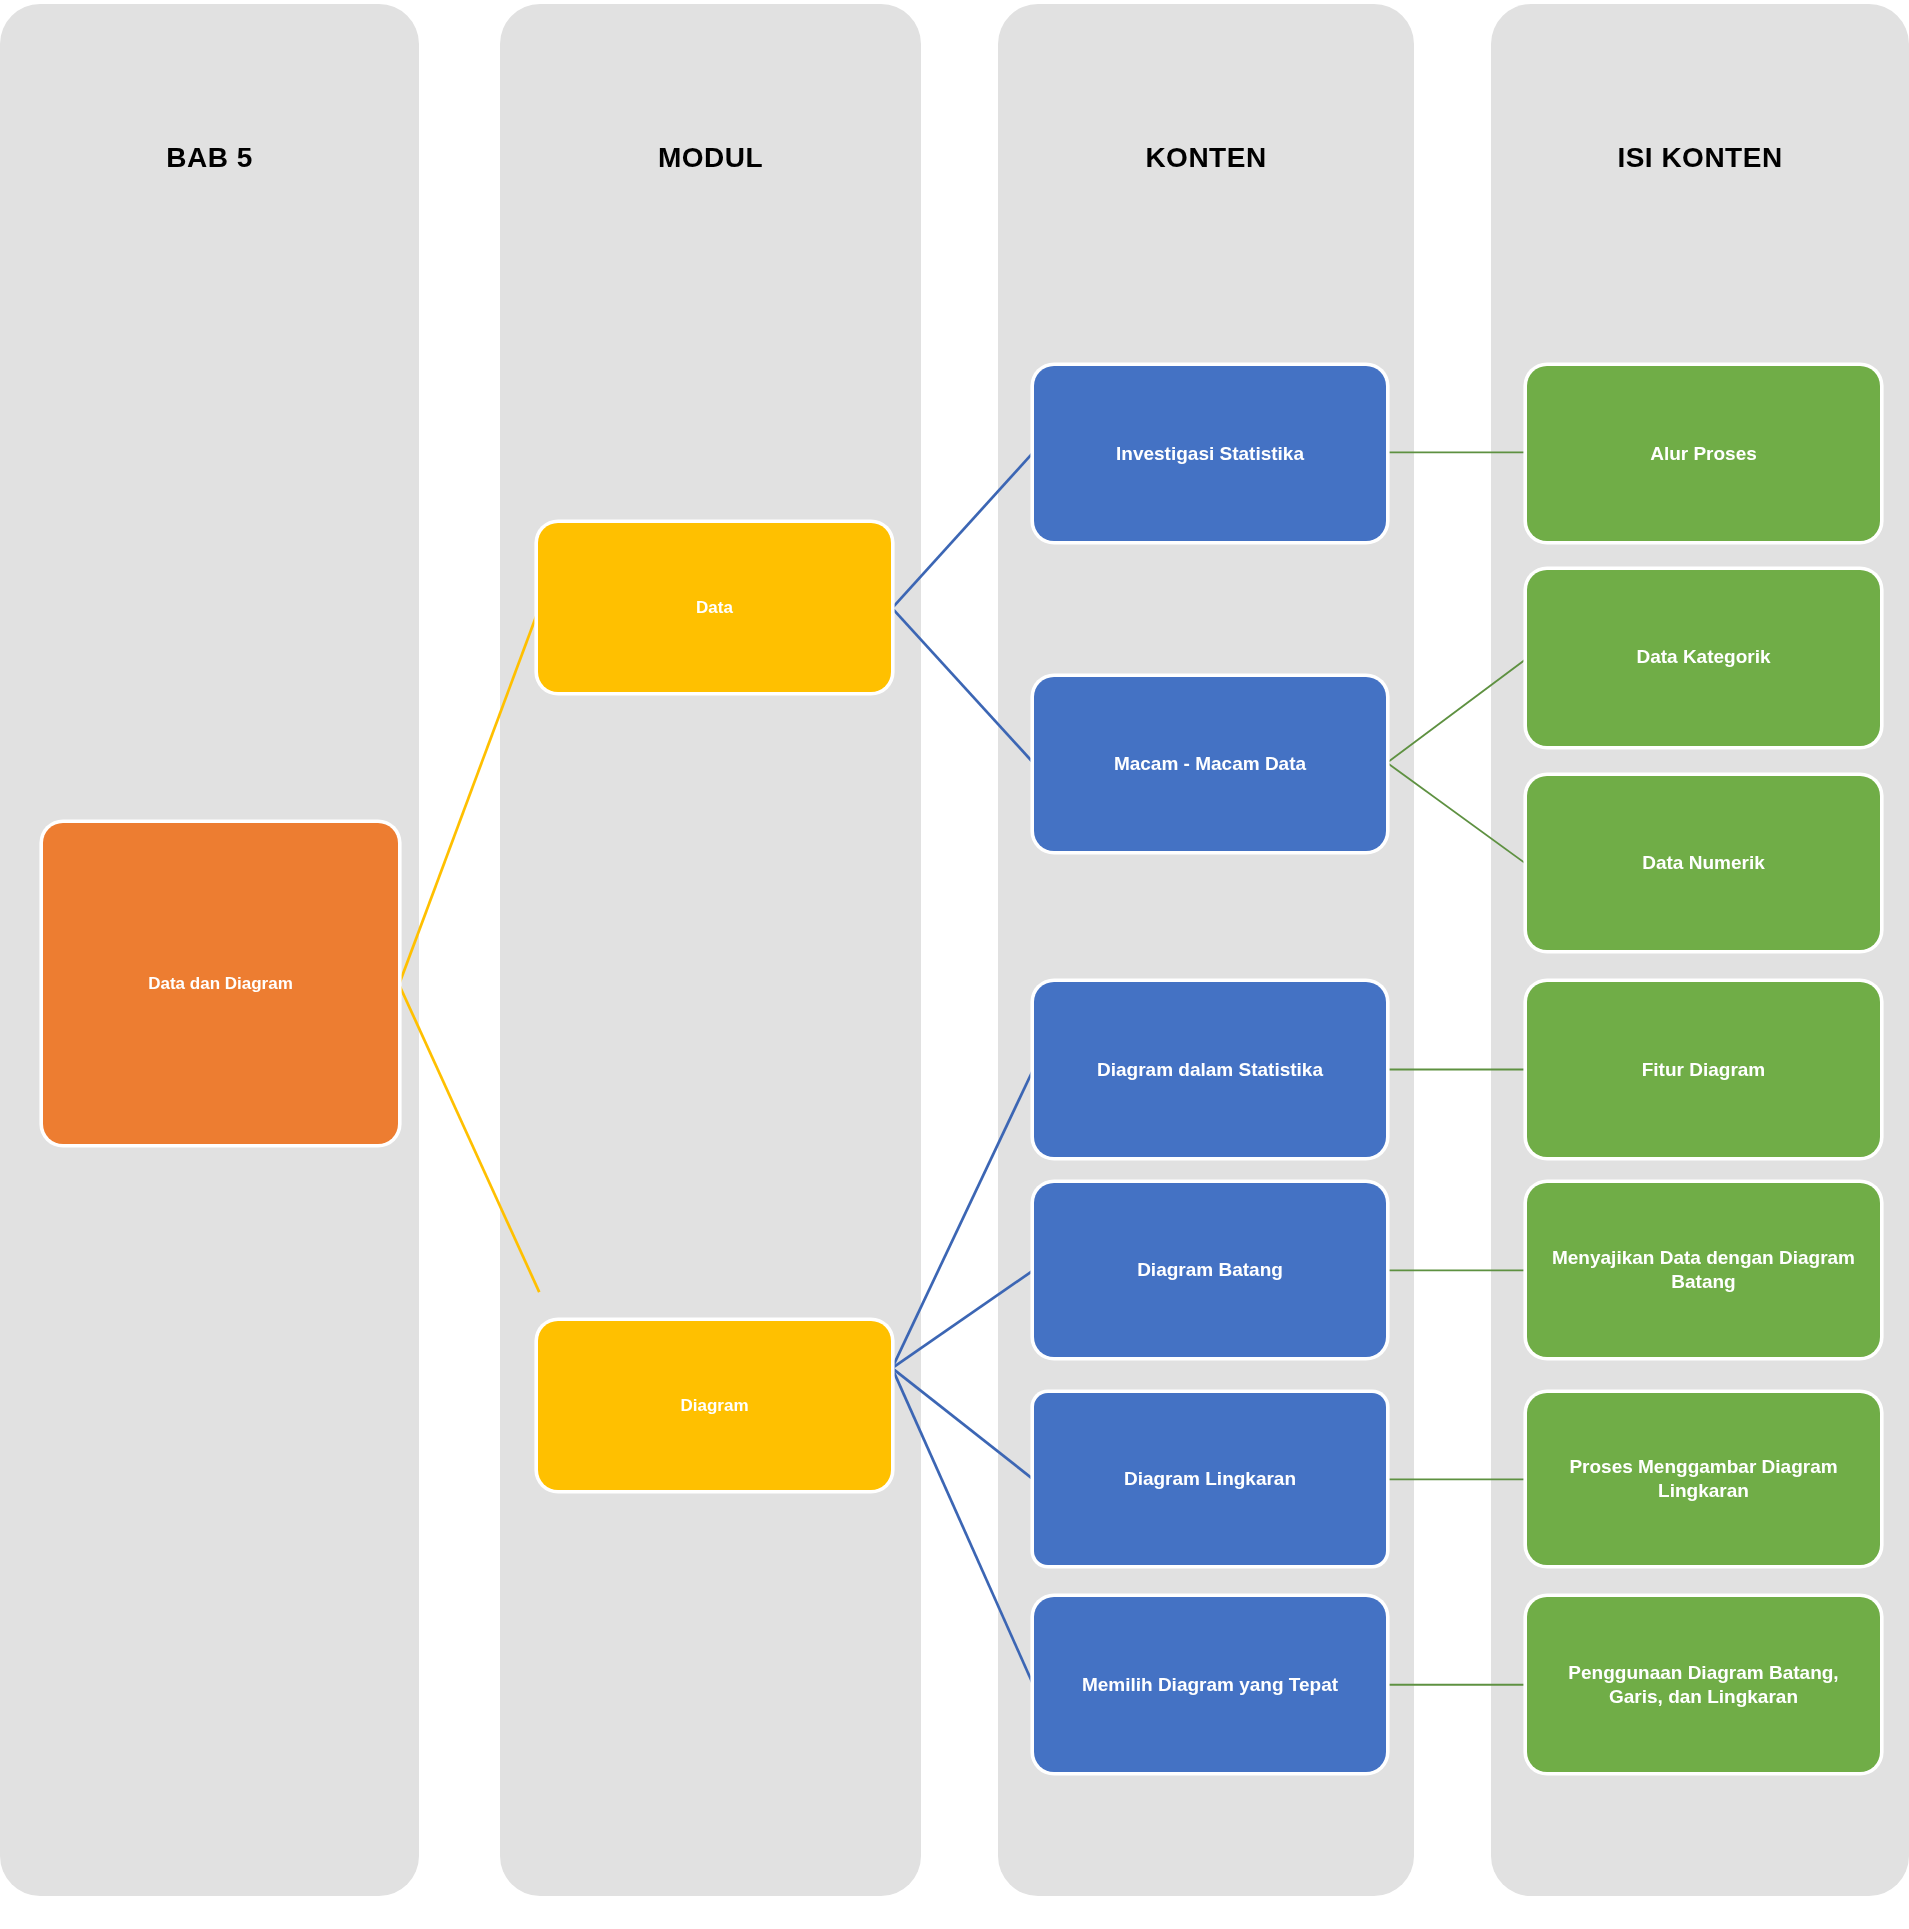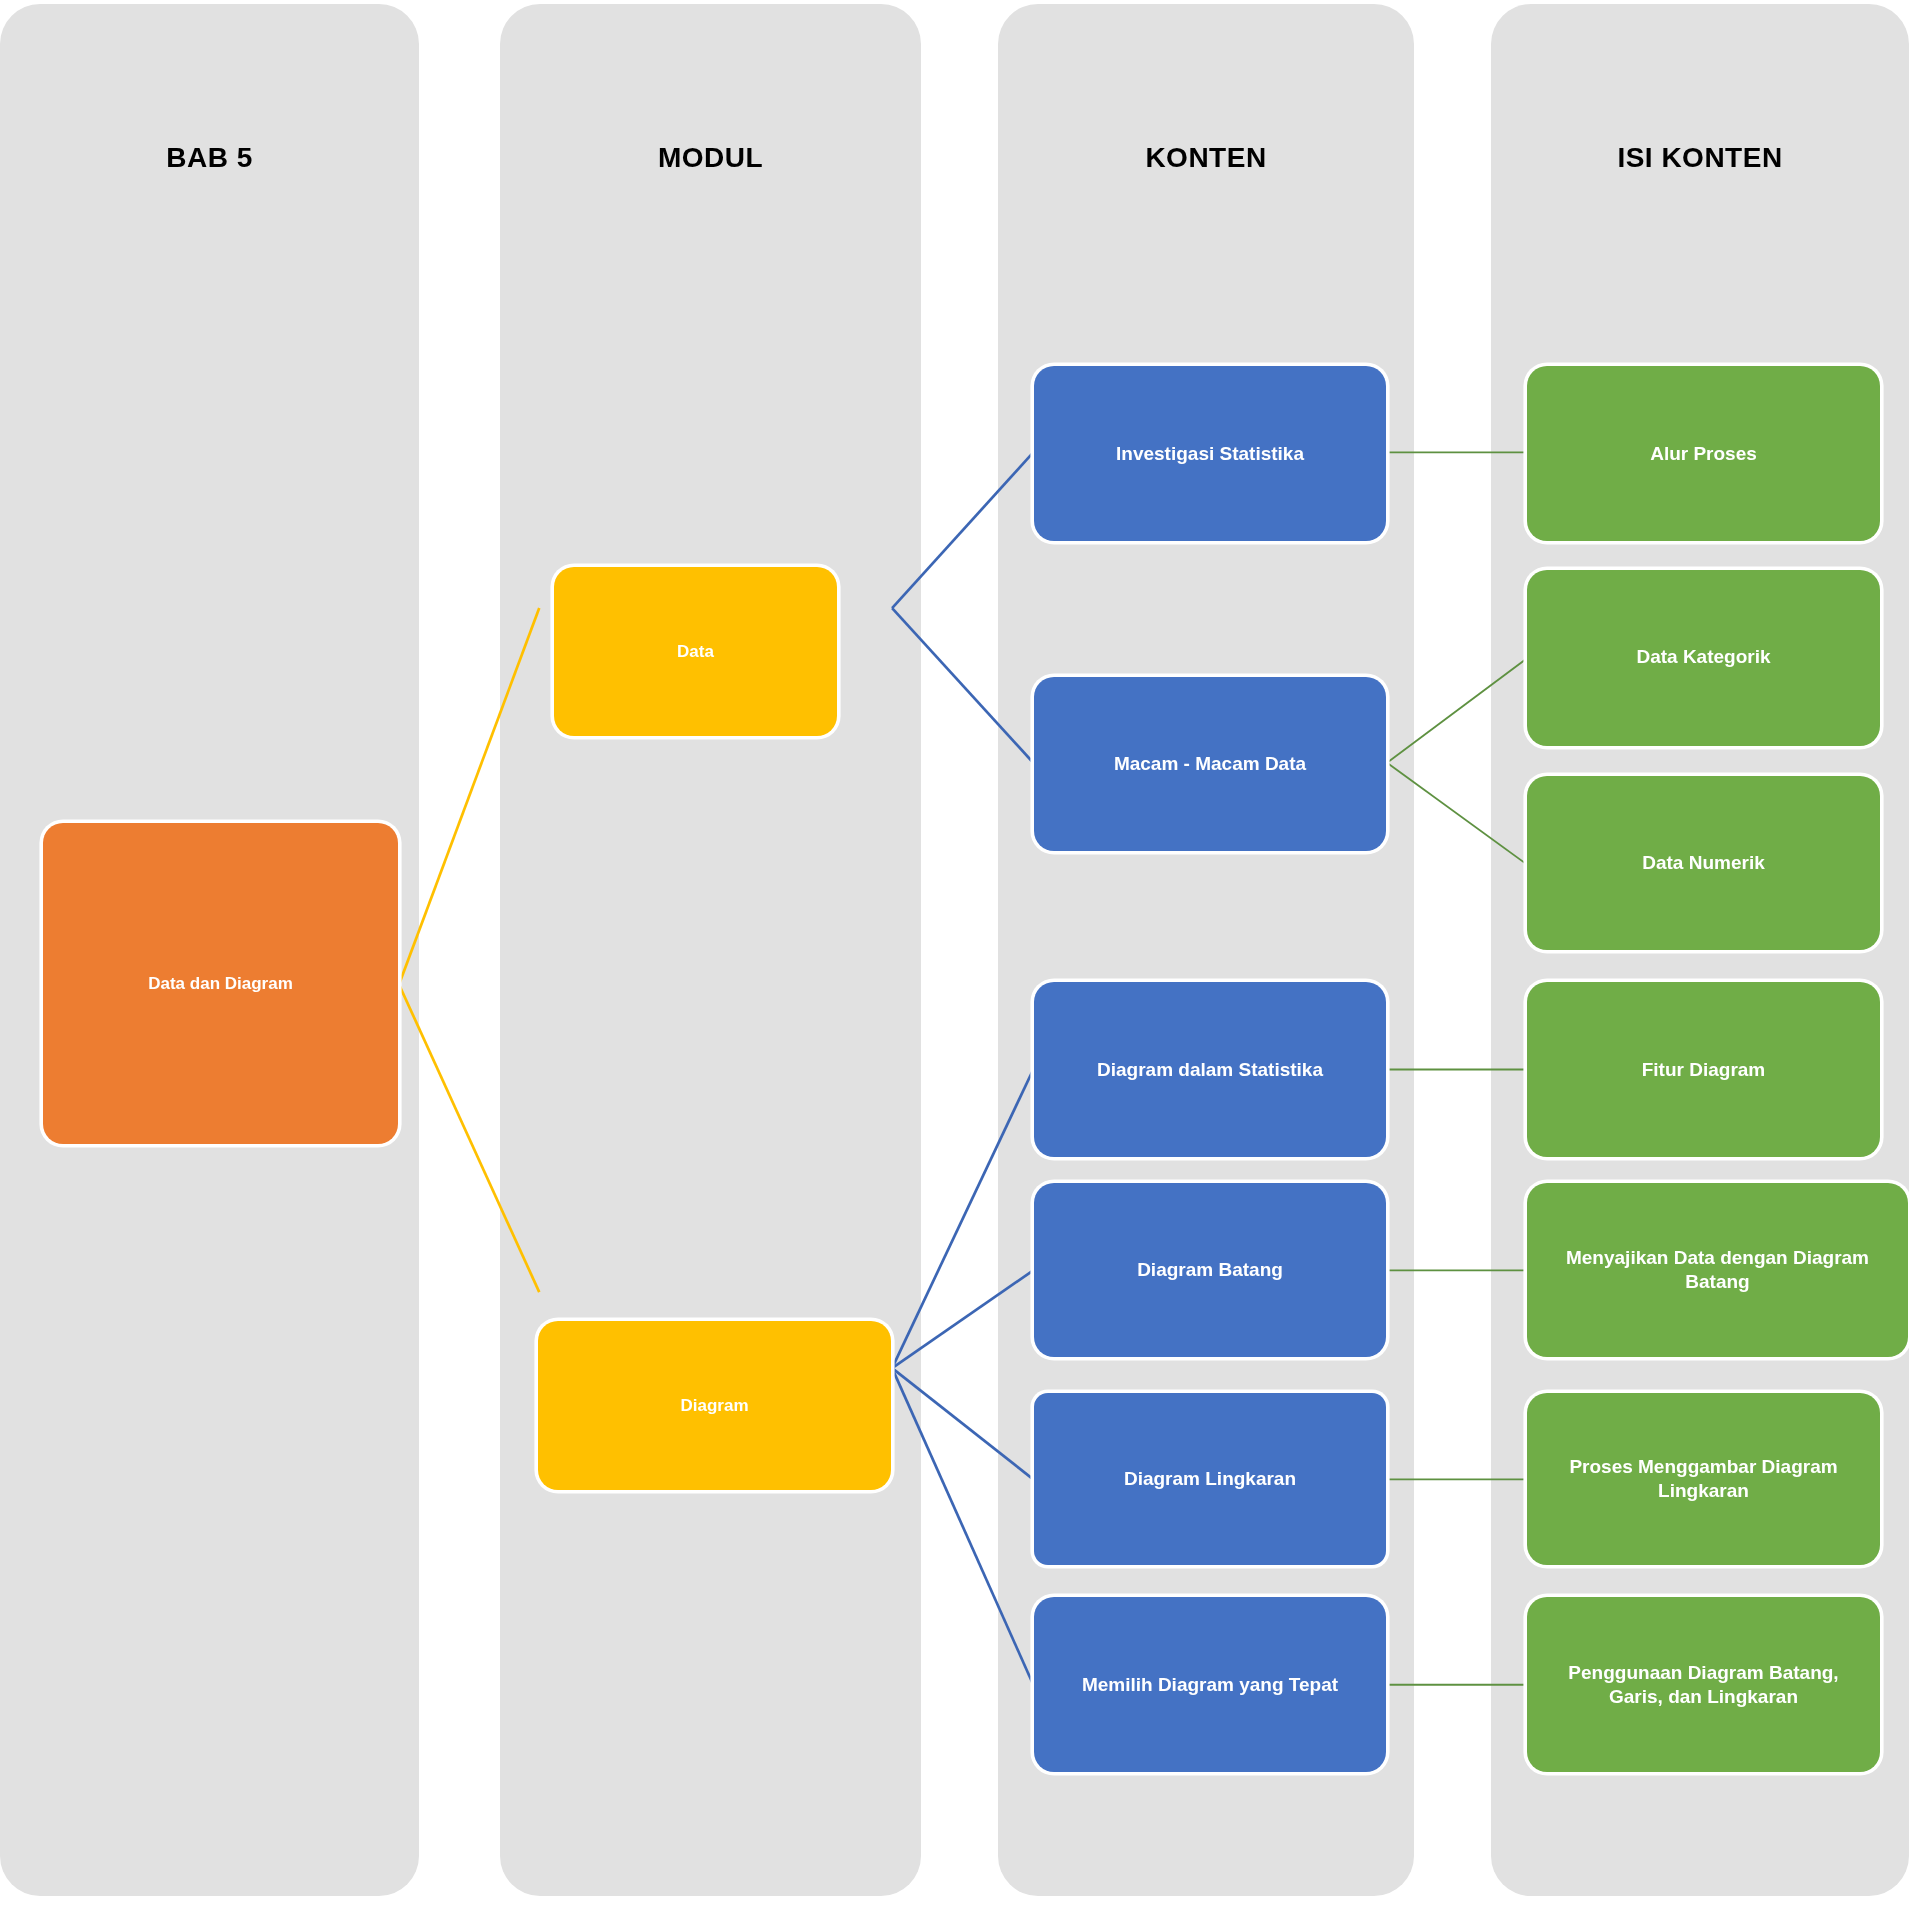--- a/index.html
+++ b/index.html
@@ -115,21 +115,21 @@
       <path d="M 1533,1404 L 1687,1404"></path>
       <path d="M 1533,1635 L 1687,1635"></path>
       <path d="M 1533,1862 L 1687,1862"></path>
     </g>
   </svg>
 
   <div class="node orange fs-root" style="left:43px; top:823px; width:355px; height:321px;">
     <span>Data dan Diagram</span>
   </div>
 
-  <div class="node yellow fs-mod" style="left:554px; top:523px; width:283px; height:169px;margin-top:44px;">
+  <div class="node yellow fs-mod" style="left:538px; top:523px; width:353px; height:169px;">
     <span>Data</span>
   </div>
   <div class="node yellow fs-mod" style="left:538px; top:1321px; width:353px; height:169px;">
     <span>Diagram</span>
   </div>
 
   <div class="node blue fs-kon" style="left:1034px; top:366px; width:352px; height:175px;">
     <span>Investigasi Statistika</span>
   </div>
   <div class="node blue fs-kon" style="left:1034px; top:677px; width:352px; height:174px;">
@@ -153,21 +153,21 @@
   </div>
   <div class="node green fs-isi" style="left:1527px; top:570px; width:353px; height:176px; align-items:flex-start; padding-top:75px;">
     <span>Data Kategorik</span>
   </div>
   <div class="node green fs-isi" style="left:1527px; top:776px; width:353px; height:174px; align-items:flex-start; padding-top:75px;">
     <span>Data Numerik</span>
   </div>
   <div class="node green fs-isi" style="left:1527px; top:982px; width:353px; height:175px;">
     <span>Fitur Diagram</span>
   </div>
-  <div class="node green fs-isi" style="left:1527px; top:1183px; width:381px; height:174px; padding:0 7.2px;">
+  <div class="node green fs-isi" style="left:1527px; top:1183px; width:353px; height:174px; padding:0 7.2px;">
     <span>Menyajikan Data dengan Diagram Batang</span>
   </div>
   <div class="node green fs-isi" style="left:1527px; top:1393px; width:353px; height:172px; padding:0 7.2px;">
     <span>Proses Menggambar Diagram Lingkaran</span>
   </div>
   <div class="node green fs-isi" style="left:1527px; top:1597px; width:353px; height:175px; padding:0 12.7px;">
     <span>Penggunaan Diagram Batang, Garis, dan Lingkaran</span>
   </div>
 
 </div>

